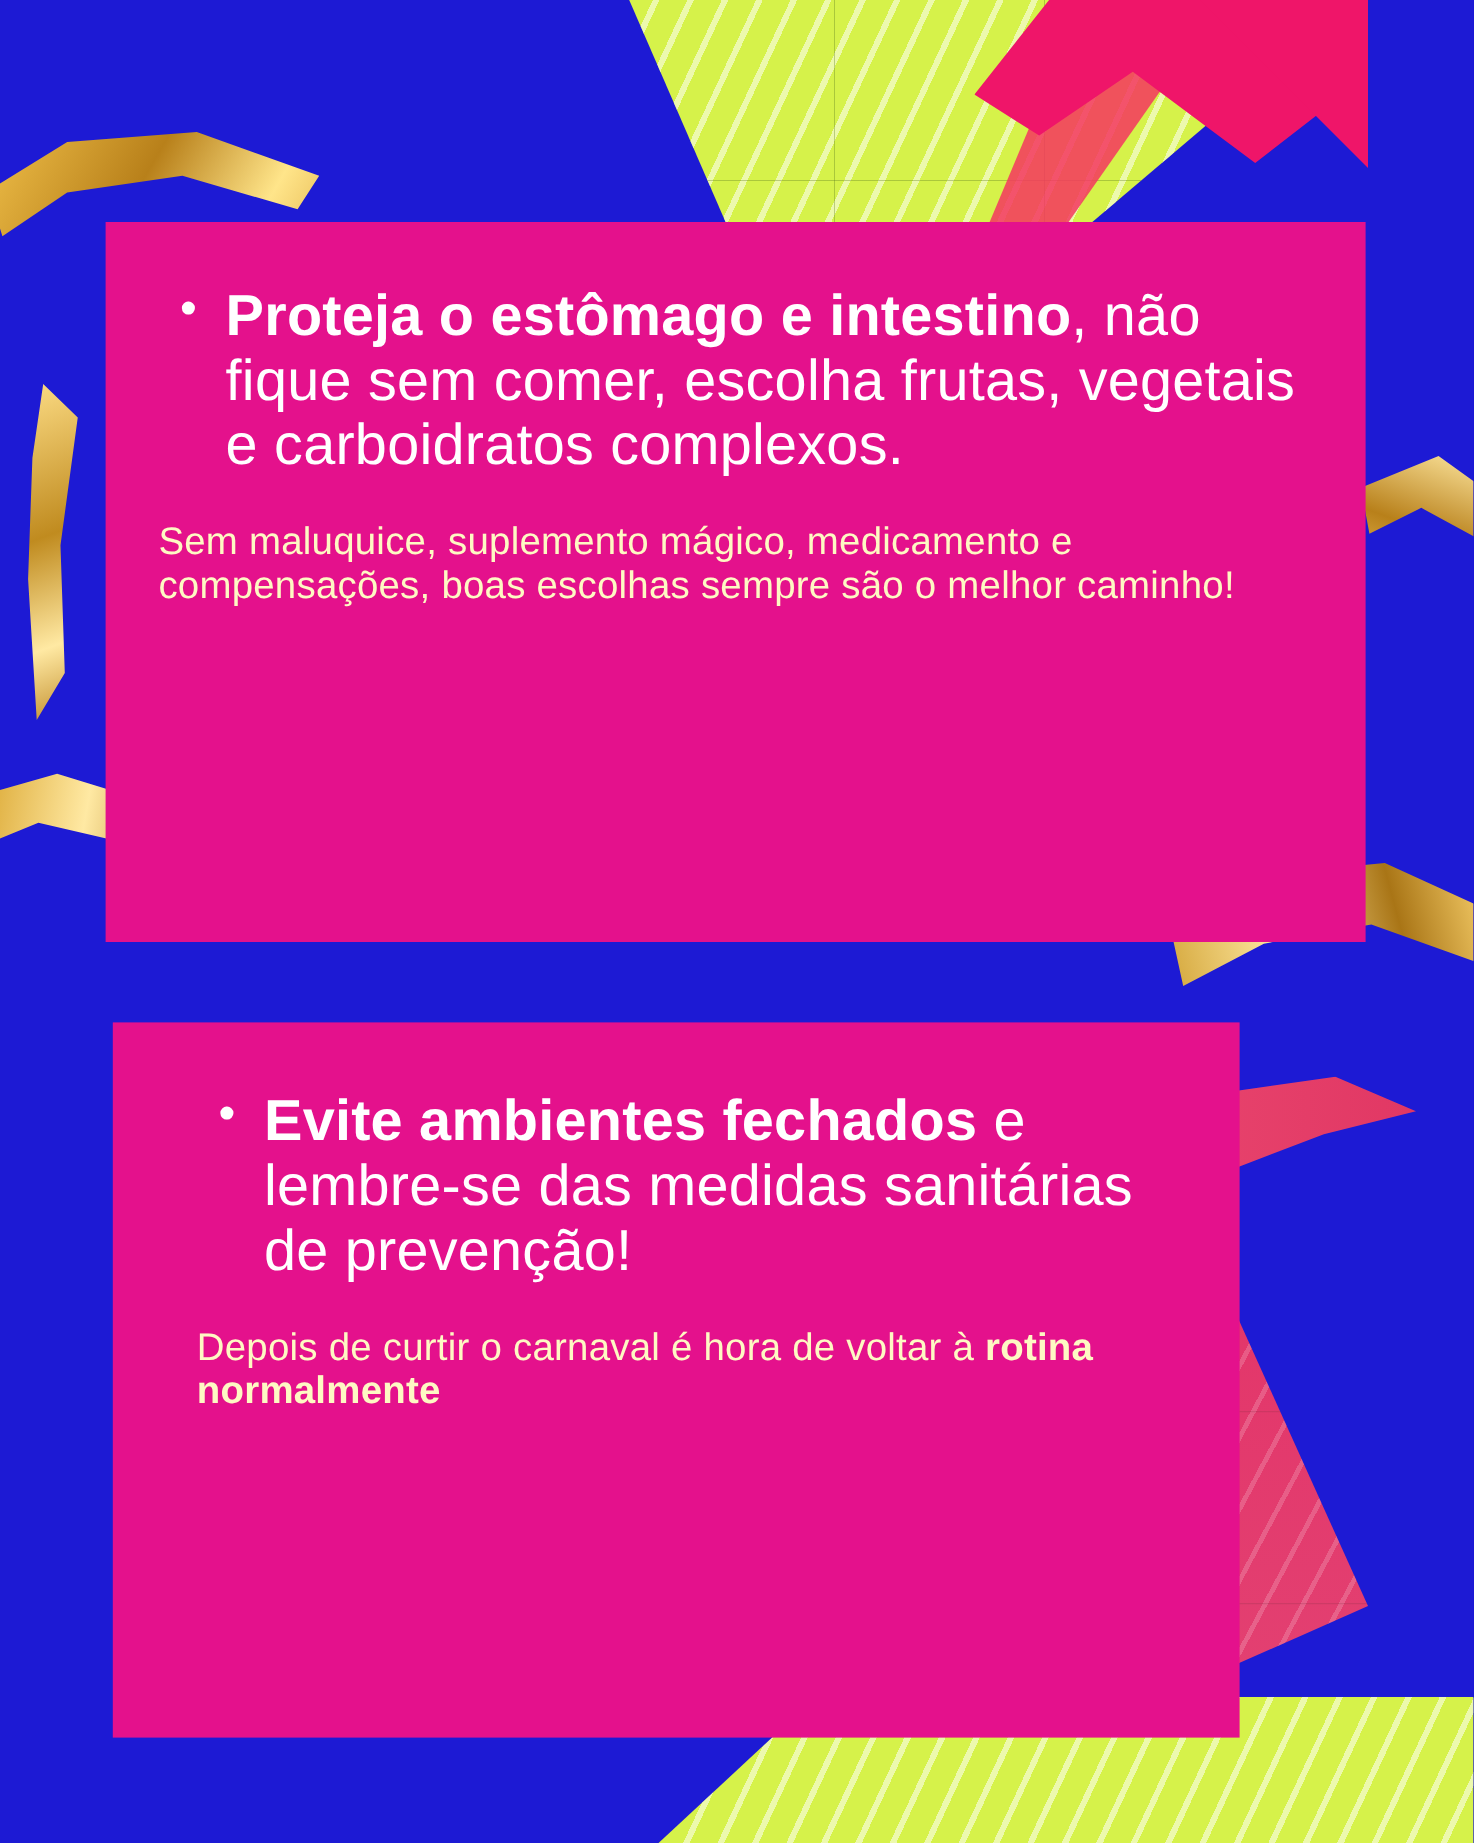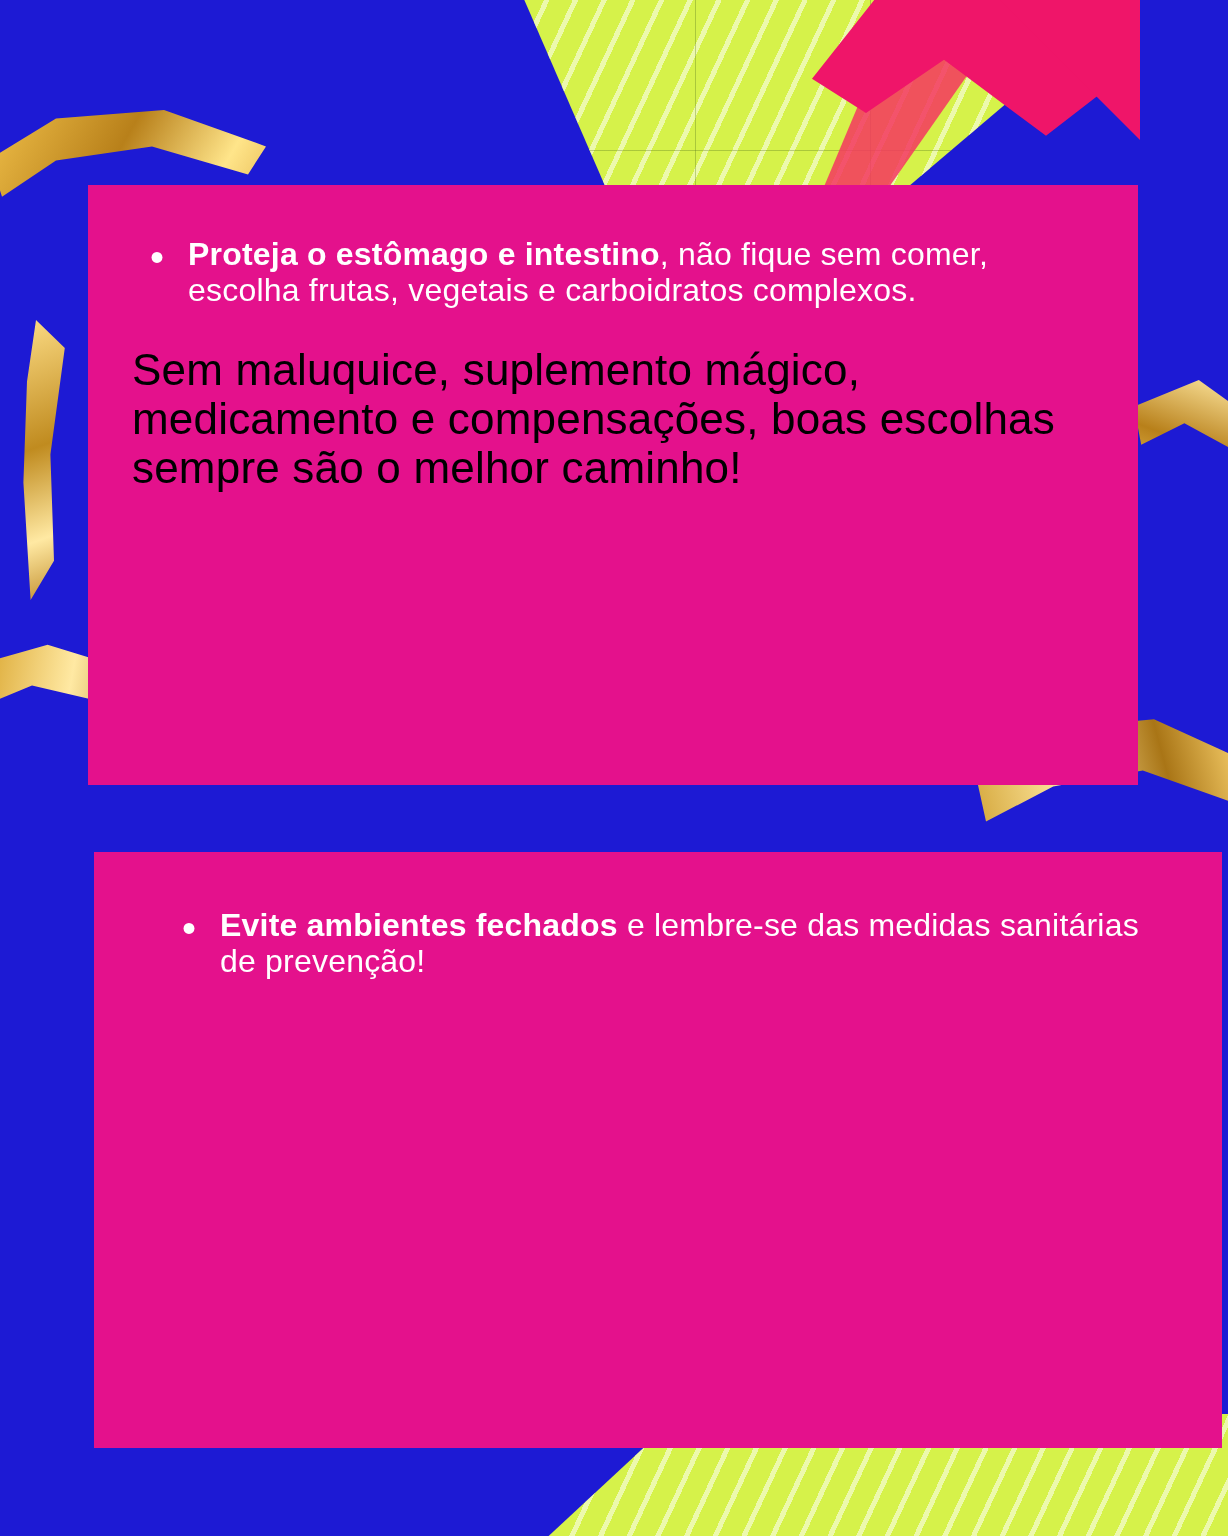--- a/index.html
+++ b/index.html
@@ -145,48 +145,48 @@
     background: #e4118c;
     box-sizing: border-box;
   }
   #card-top {
     left: 88px; top: 185px;
     width: 1050px; height: 600px;
     padding: 52px 44px 40px 44px;
   }
   #card-bottom {
     left: 94px; top: 852px;
-    width: 1128px; height: 596px;
+    width: 939px; height: 596px;
     padding: 56px 44px 40px 44px;
   }
 
   .bullets { list-style: none; margin: 0; padding: 0; }
   .bullets li {
     position: relative;
     color: #ffffff;
-    font-size: 32px;
+    font-size: 48px;
     line-height: 1.12;
     margin: 0 0 36px 0;
     padding-left: 56px;
     letter-spacing: .2px;
   }
   .bullets li::before {
     content: "•";
     position: absolute;
     left: 18px; top: -2px;
     font-size: 40px;
     line-height: 1.12;
     color: #ffffff;
   }
   #card-bottom .bullets li { padding-left: 82px; }
   #card-bottom .bullets li::before { left: 44px; }
 
   .para {
-    color: #000000;
-    font-size: 44px;
+    color: #fef9c3;
+    font-size: 32px;
     line-height: 1.12;
     margin: 0 0 30px 0;
     letter-spacing: .2px;
   }
   #card-bottom .para { margin-left: 26px; margin-bottom: 34px; }
   .para:last-child { margin-bottom: 0; }
 
   .b { font-weight: bold; }
 </style>
 </head>
@@ -218,15 +218,16 @@
     <ul class="bullets">
       <li><span class="b">Proteja o estômago e intestino</span><span>, não fique sem comer, escolha frutas, vegetais e carboidratos complexos.</span></li>
     </ul>
     <p class="para">Sem maluquice, suplemento mágico, medicamento e compensações, boas escolhas sempre são o melhor caminho!</p>
   </div>
 
   <div class="card" id="card-bottom">
     <ul class="bullets">
       <li><span class="b">Evite ambientes fechados</span><span> e lembre-se das medidas sanitárias de prevenção!</span></li>
     </ul>
+    <p class="para"><span>Depois de curtir o carnaval é hora de voltar à </span><span class="b">rotina normalmente</span></p>
   </div>
 
 </div>
 
 </body></html>

